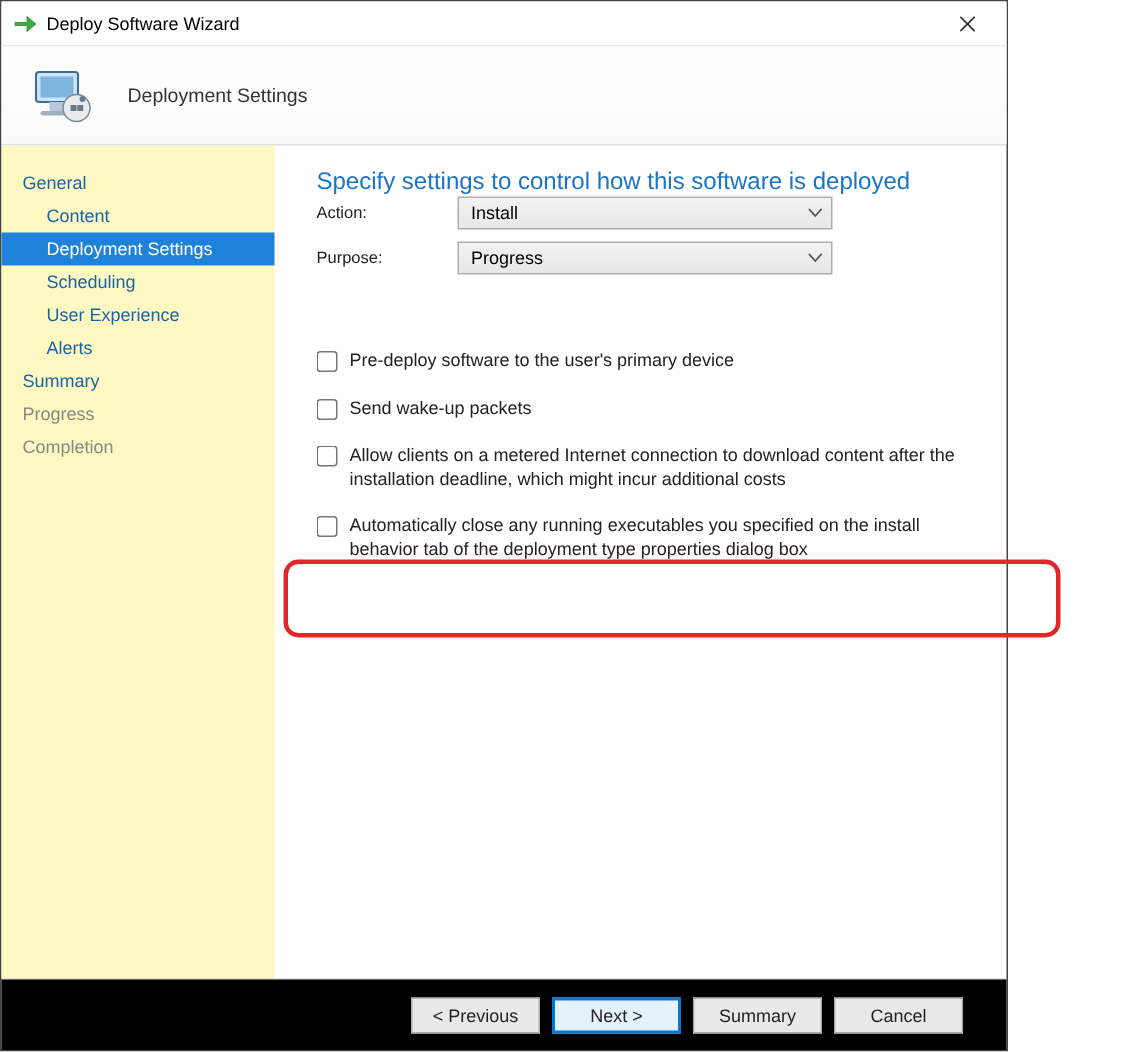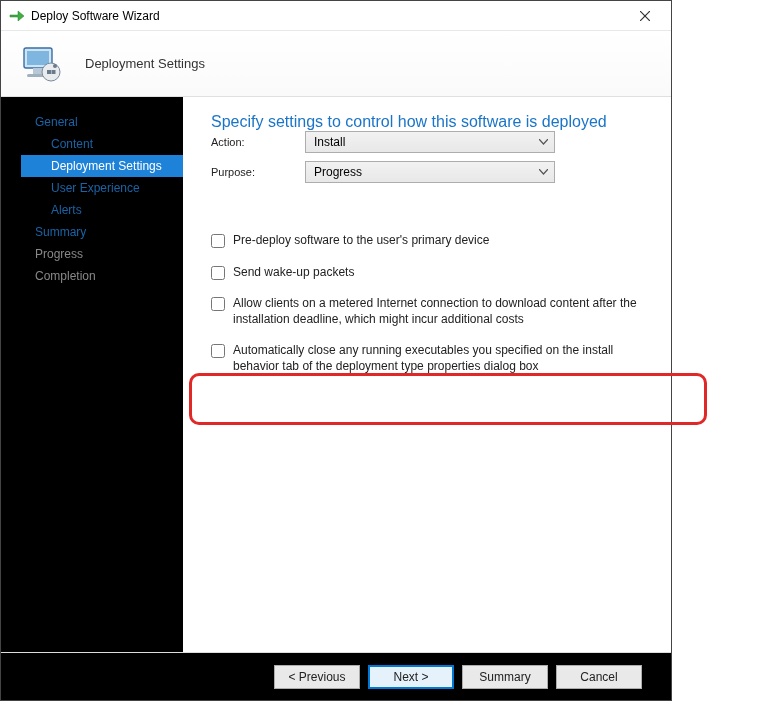--- a/index.html
+++ b/index.html
@@ -68,23 +68,22 @@
       font-size: 13px;
       color: #333;
     }
     .main-area {
       flex: 1;
       display: flex;
       min-height: 0;
     }
     .sidebar {
       width: 182px;
-      background: #000000;
+      background: #fef9c3;
       padding-top: 14px;
-      padding-left: 20px;
     }
     .sidebar-item {
       font-size: 12px;
       color: #1a63a6;
       padding: 4px 0 4px 14px;
       cursor: pointer;
       white-space: nowrap;
     }
     .sidebar-item.sub {
       padding-left: 30px;
@@ -218,20 +217,21 @@
     </span>
     <span class="header-text">Deployment Settings</span>
   </div>
 
   <div class="main-area">
 
     <div class="sidebar" id="sidebar">
         <div class="sidebar-item">General</div>
         <div class="sidebar-item sub">Content</div>
         <div class="sidebar-item sub active">Deployment Settings</div>
+        <div class="sidebar-item sub">Scheduling</div>
         <div class="sidebar-item sub">User Experience</div>
         <div class="sidebar-item sub">Alerts</div>
         <div class="sidebar-item">Summary</div>
         <div class="sidebar-item disabled">Progress</div>
         <div class="sidebar-item disabled">Completion</div>
       </div>
 
     <div class="content">
       <div class="page-title">Specify settings to control how this software is deployed</div>
 

